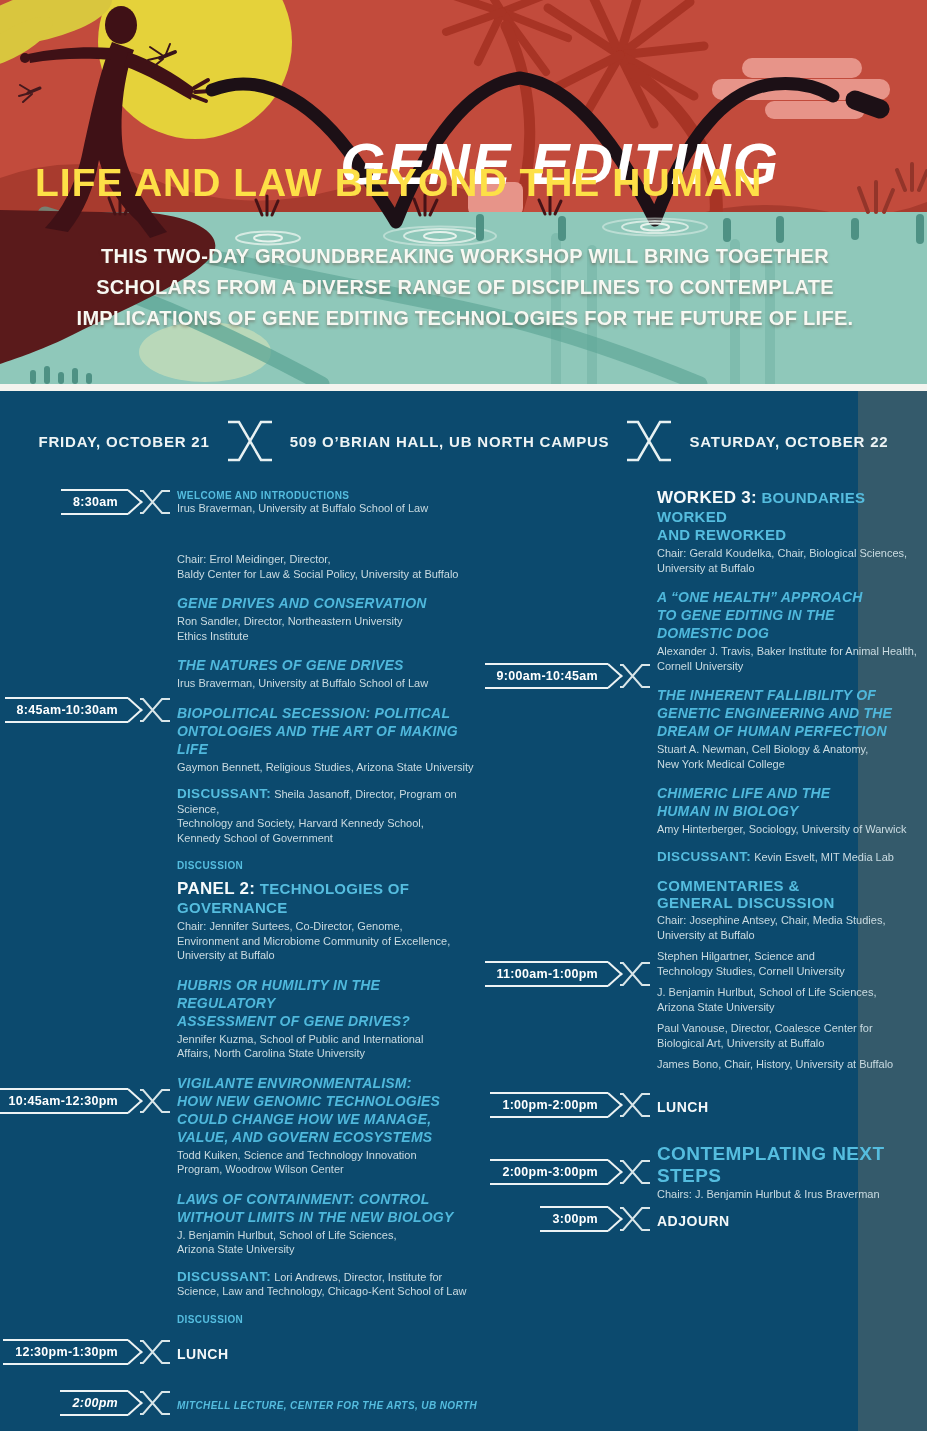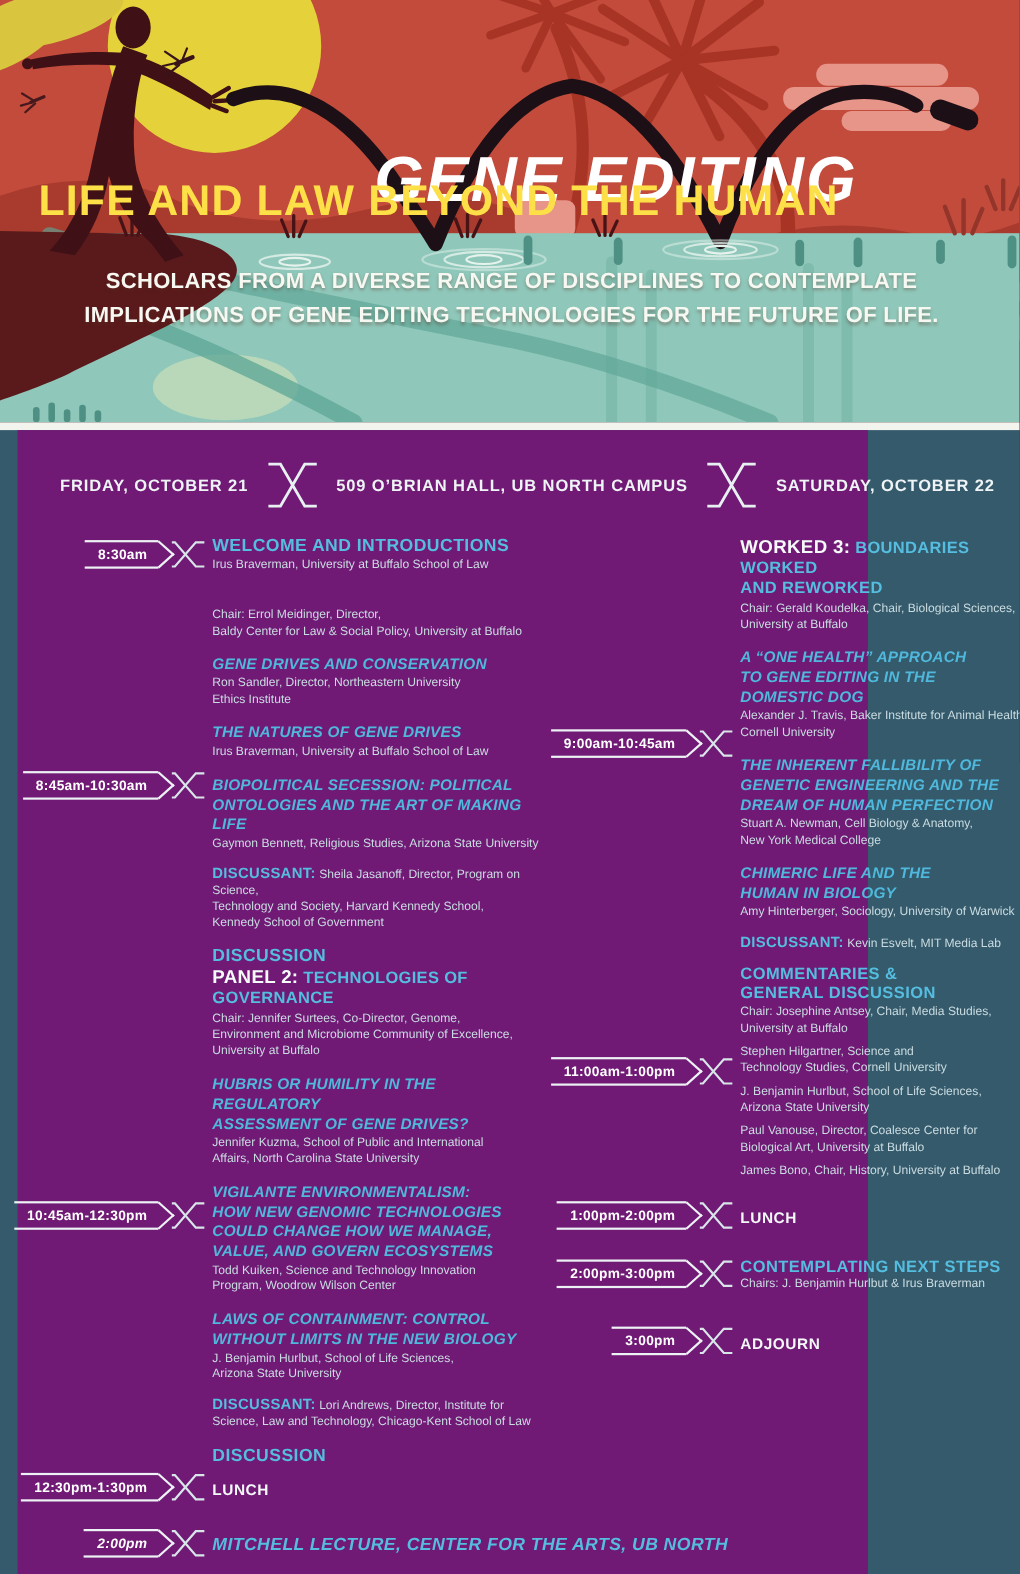--- a/index.html
+++ b/index.html
@@ -12,21 +12,21 @@
   .hero-title { position:absolute; left:230px; top:90px; width:660px; text-align:center;
     font-style:italic; font-weight:bold; font-size:58px; letter-spacing:2px; color:#ffffff;margin-top:40px; }
   .hero-sub { position:absolute; left:35px; top:161px; width:860px; 
     font-weight:bold; font-size:39px; letter-spacing:1px; color:#fde047; }
   .hero-desc { position:absolute; left:55px; top:241px; width:820px; text-align:center; }
   .hero-desc div { font-weight:bold; font-size:20px; line-height:31px; letter-spacing:.3px;
     color:#f7f8f2; text-shadow:0 2px 3px rgba(90,45,35,.4); }
   .white-bar { position:absolute; top:384px; left:0; width:927px; height:7px; background:#f4f4ef; }
 
   
-  .schedule { position:absolute; top:391px; left:0; width:773px; height:1040px; background:#701a75;margin-left:16px; }
+  .schedule { position:absolute; top:391px; left:0; width:858px; height:1040px; background:#0c4a6e; }
 
   .info-bar { position:absolute; top:24px; left:0; width:927px; display:flex; justify-content:center;
     align-items:center; gap:16px; }
   .info-bar .info-text { color:#eef4f5; font-weight:bold; font-size:15px; letter-spacing:.8px; white-space:nowrap; }
   .xbig { flex:none; }
 
   .row { position:absolute; display:flex; align-items:center; }
   .row.f { left:0; width:480px; }
   .row.s { left:480px; width:447px; }
   .tslot { flex:none; display:flex; justify-content:flex-end; }
@@ -37,21 +37,21 @@
     padding:4px 10px 4px 12px; color:#fff; font-weight:bold; font-size:12.5px; letter-spacing:.3px; white-space:nowrap; }
   .ttag::before { content:''; position:absolute; left:100%; top:-2px; width:19px; height:2px;
     background:#edf3f4; transform-origin:left center; transform:rotate(42deg); }
   .ttag::after { content:''; position:absolute; left:100%; bottom:-2px; width:19px; height:2px;
     background:#edf3f4; transform-origin:left center; transform:rotate(-42deg); }
 
   .xo { flex:none; margin:0 7px 0 12px; }
 
   .content { flex:1 1 auto; padding-top:1px; }
 
-  .h-blue { color:#55bddf; font-weight:bold; font-size:16px; letter-spacing:.4px; }
+  .h-blue { color:#55bddf; font-weight:bold; font-size:10px; letter-spacing:.4px; }
   .h-white { color:#f4f8f9; font-weight:bold; font-size:14px; letter-spacing:.5px; }
   .panel-line { margin-bottom:2px; }
   .panel-label { color:#f6fafb; font-weight:bold; font-size:17px; letter-spacing:.3px; }
   .panel-title { color:#55bddf; font-weight:bold; font-size:15px; letter-spacing:.3px; white-space:pre-line; }
   .talk-title { color:#4fb8dc; font-weight:bold; font-style:italic; font-size:14px;
     letter-spacing:.2px; white-space:pre-line; margin:13px 0 2px; line-height:18px; }
   .body { color:#cadbe1; font-size:11px; line-height:14.5px; white-space:pre-line; }
   .chair { margin-top:2px; }
   .disc { margin-top:13px; }
   .disc-label { color:#55bddf; font-weight:bold; font-size:13.5px; letter-spacing:.3px; }
@@ -192,20 +192,21 @@
         <rect x="44" y="366" width="6" height="18" rx="3"></rect>
       <rect x="58" y="372" width="6" height="12" rx="3"></rect>
         <rect x="72" y="368" width="6" height="16" rx="3"></rect>
       <rect x="86" y="373" width="6" height="11" rx="3"></rect>
     </g>
   </svg>
 
   <div class="hero-title">GENE EDITING</div>
   <div class="hero-sub">LIFE AND LAW BEYOND THE HUMAN</div>
   <div class="hero-desc">
+    <div>THIS TWO-DAY GROUNDBREAKING WORKSHOP WILL BRING TOGETHER</div>
     <div>SCHOLARS FROM A DIVERSE RANGE OF DISCIPLINES TO CONTEMPLATE</div>
     <div>IMPLICATIONS OF GENE EDITING TECHNOLOGIES FOR THE FUTURE OF LIFE.</div>
   </div>
 </div>
 <div class="white-bar"></div>
 
 <div class="schedule">
 
   <div class="info-bar">
     <span class="info-text">FRIDAY, OCTOBER 21</span>
@@ -396,21 +397,21 @@
   </div>
 
   <div class="row s" style="top:751px;">
     <div class="tslot">
         <span class="ttag">2:00pm-3:00pm</span>
       </div>
     <svg class="xo" width="30" height="30" viewBox="0 0 30 30">
       <path d="M0,4 h3 l19,22 h8 M0,26 h3 l19,-22 h8" fill="none" stroke="#d9e6e9" stroke-width="2"></path>
     </svg>
     <div class="content">
-      <div class="h-blue" style="font-size:15px;">CONTEMPLATING NEXT STEPS</div>
+      <div class="h-blue" style="font-size:19px;">CONTEMPLATING NEXT STEPS</div>
       <p class="body">Chairs: J. Benjamin Hurlbut &amp; Irus Braverman</p>
     </div>
   </div>
 
   <div class="row s" style="top:813px;">
     <div class="tslot">
         <span class="ttag">3:00pm</span>
       </div>
     <svg class="xo" width="30" height="30" viewBox="0 0 30 30">
       <path d="M0,4 h3 l19,22 h8 M0,26 h3 l19,-22 h8" fill="none" stroke="#d9e6e9" stroke-width="2"></path>

